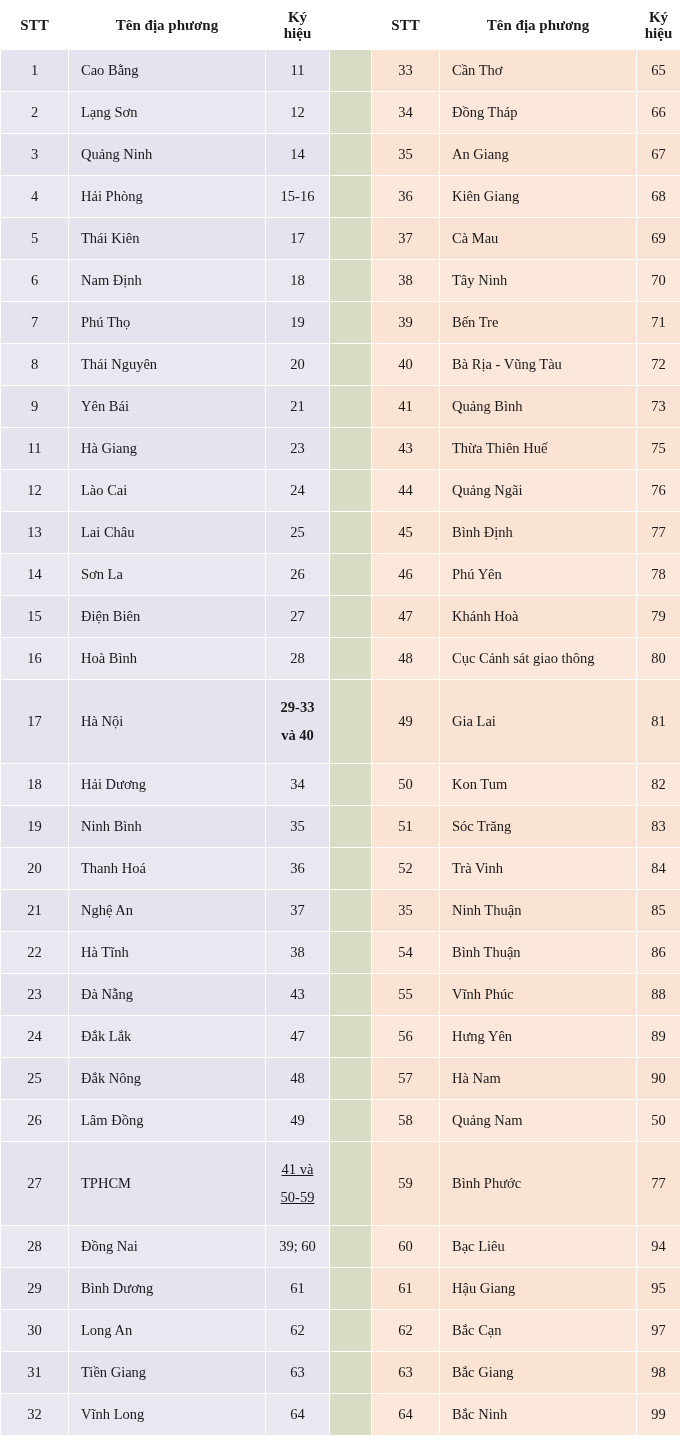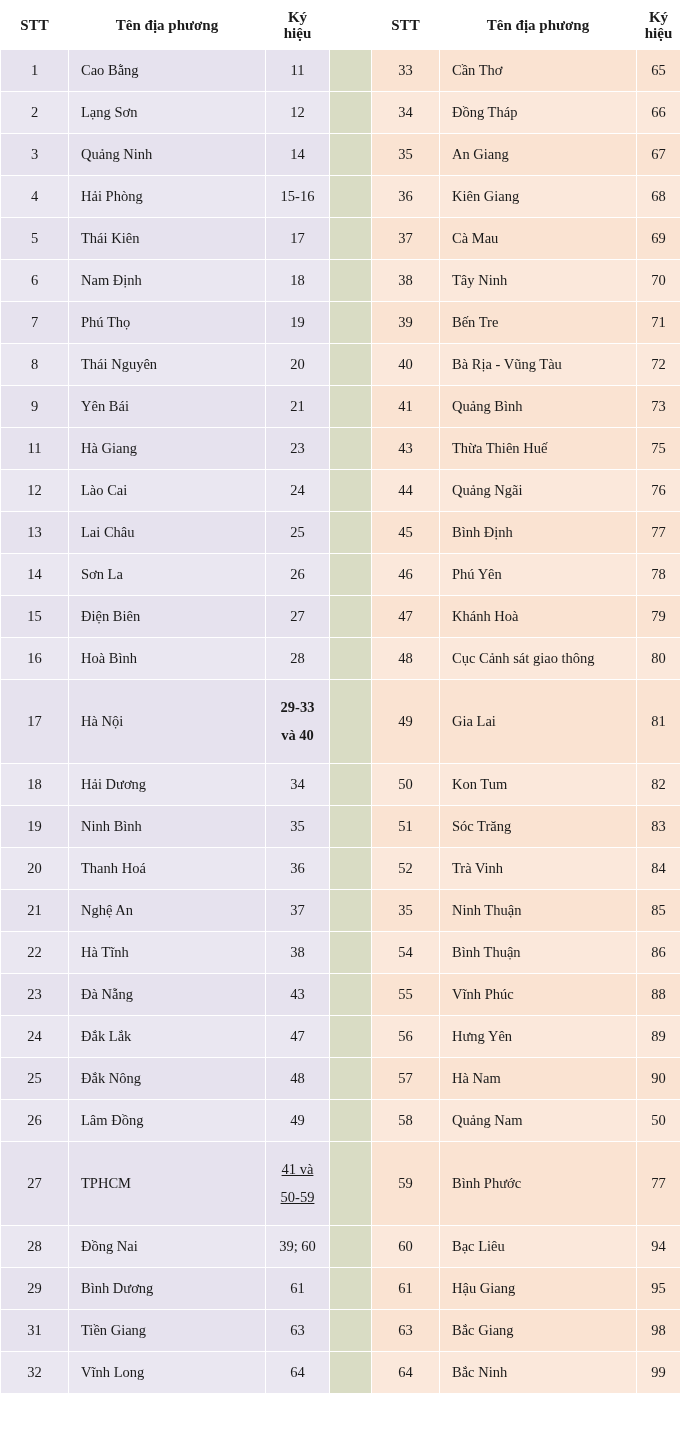--- a/index.html
+++ b/index.html
@@ -357,20 +357,29 @@
       <tr>
         <td class="cell num bg-left-a">29</td>
         <td class="cell name bg-left-a">Bình Dương</td>
         <td class="cell ky bg-left-a">61</td>
         <td class="cell bg-mid"></td>
         <td class="cell num bg-right-a">61</td>
         <td class="cell name bg-right-a">Hậu Giang</td>
         <td class="cell ky bg-right-a">95</td>
       </tr>
       <tr>
+        <td class="cell num bg-left-b">30</td>
+        <td class="cell name bg-left-b">Long An</td>
+        <td class="cell ky bg-left-b">62</td>
+        <td class="cell bg-mid"></td>
+        <td class="cell num bg-right-b">62</td>
+        <td class="cell name bg-right-b">Bắc Cạn</td>
+        <td class="cell ky bg-right-b">97</td>
+      </tr>
+      <tr>
         <td class="cell num bg-left-a">31</td>
         <td class="cell name bg-left-a">Tiền Giang</td>
         <td class="cell ky bg-left-a">63</td>
         <td class="cell bg-mid"></td>
         <td class="cell num bg-right-a">63</td>
         <td class="cell name bg-right-a">Bắc Giang</td>
         <td class="cell ky bg-right-a">98</td>
       </tr>
       <tr>
         <td class="cell num bg-left-b">32</td>

